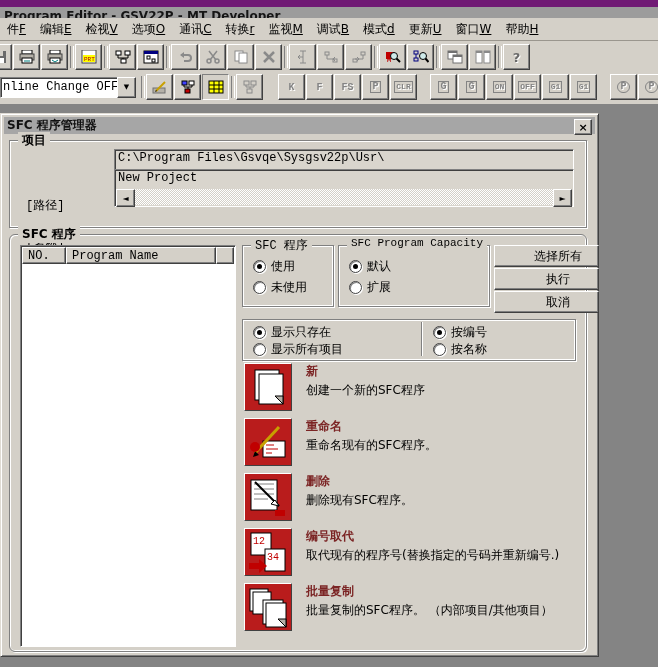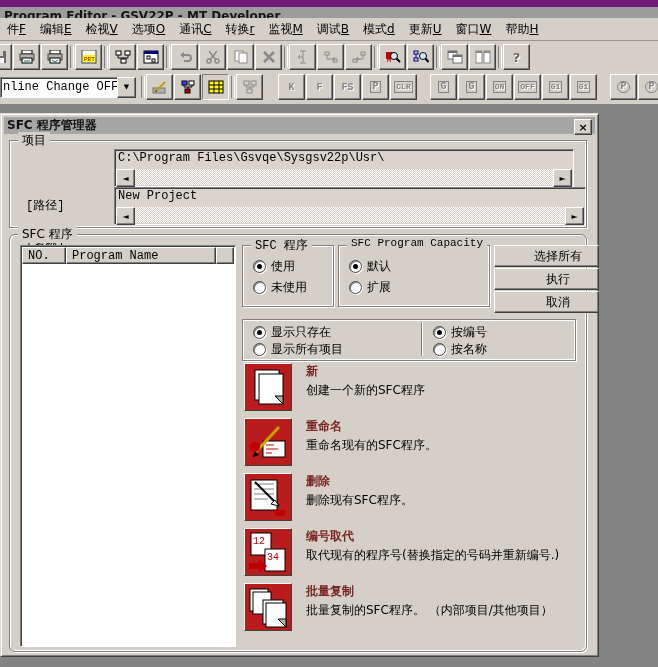--- a/index.html
+++ b/index.html
@@ -9,21 +9,21 @@
 
   
   .raised{background:#d4d0c8;border-top:1px solid #fff;border-left:1px solid #fff;
           border-right:1px solid #404040;border-bottom:1px solid #404040;
           box-shadow:inset -1px -1px 0 #808080;}
   .pressed{background:#d4d0c8;border-top:1px solid #808080;border-left:1px solid #808080;
           border-right:1px solid #fff;border-bottom:1px solid #fff;}
   .groupbox{position:absolute;border:1px solid #808080;
           box-shadow:inset 1px 1px 0 #fff,inset -1px -1px 0 #fff,1px 1px 0 #fff;}
   .legend{position:absolute;top:-9px;left:8px;background:#d4d0c8;padding:0 4px;
-          font-weight:normal;white-space:nowrap;}
+          font-weight:bold;white-space:nowrap;}
 
   
   #titlebar{position:absolute;left:0;top:0;width:658px;height:18px;background:#9c9c9c;
           border-top:7px solid #701a75;display:flex;align-items:center;}
   #titlebar .t{font-weight:bold;color:#151515;padding-left:4px;font-size:12px;}
   #menubar{position:absolute;left:0;top:18px;width:658px;height:22px;background:#d4d0c8;
           border-bottom:1px solid #9a968e;display:flex;align-items:center;}
   .menuitem{padding:2px 7px;white-space:nowrap;}
   .mkey{text-decoration:underline;}
   #toolzone{position:absolute;left:0;top:41px;width:658px;height:63px;background:#d4d0c8;}
@@ -366,21 +366,21 @@
         <div class="hsb">
           <span class="ar al raised">
               <span>◄</span>
             </span>
           <span class="ar arr raised">
               <span>►</span>
             </span>
         </div>
       </div>
       <span class="fieldlabel" style="left:16px;top:50px;">[名称]</span>
-      <div class="pathfield" style="left:104px;top:46px;width:458px;padding-left:12px;">
+      <div class="pathfield" style="left:104px;top:28px;width:458px;">
         <div class="txt">New Project</div>
         <div class="hsb">
           <span class="ar al raised">
               <span>◄</span>
             </span>
           <span class="ar arr raised">
               <span>►</span>
             </span>
         </div>
       </div>

